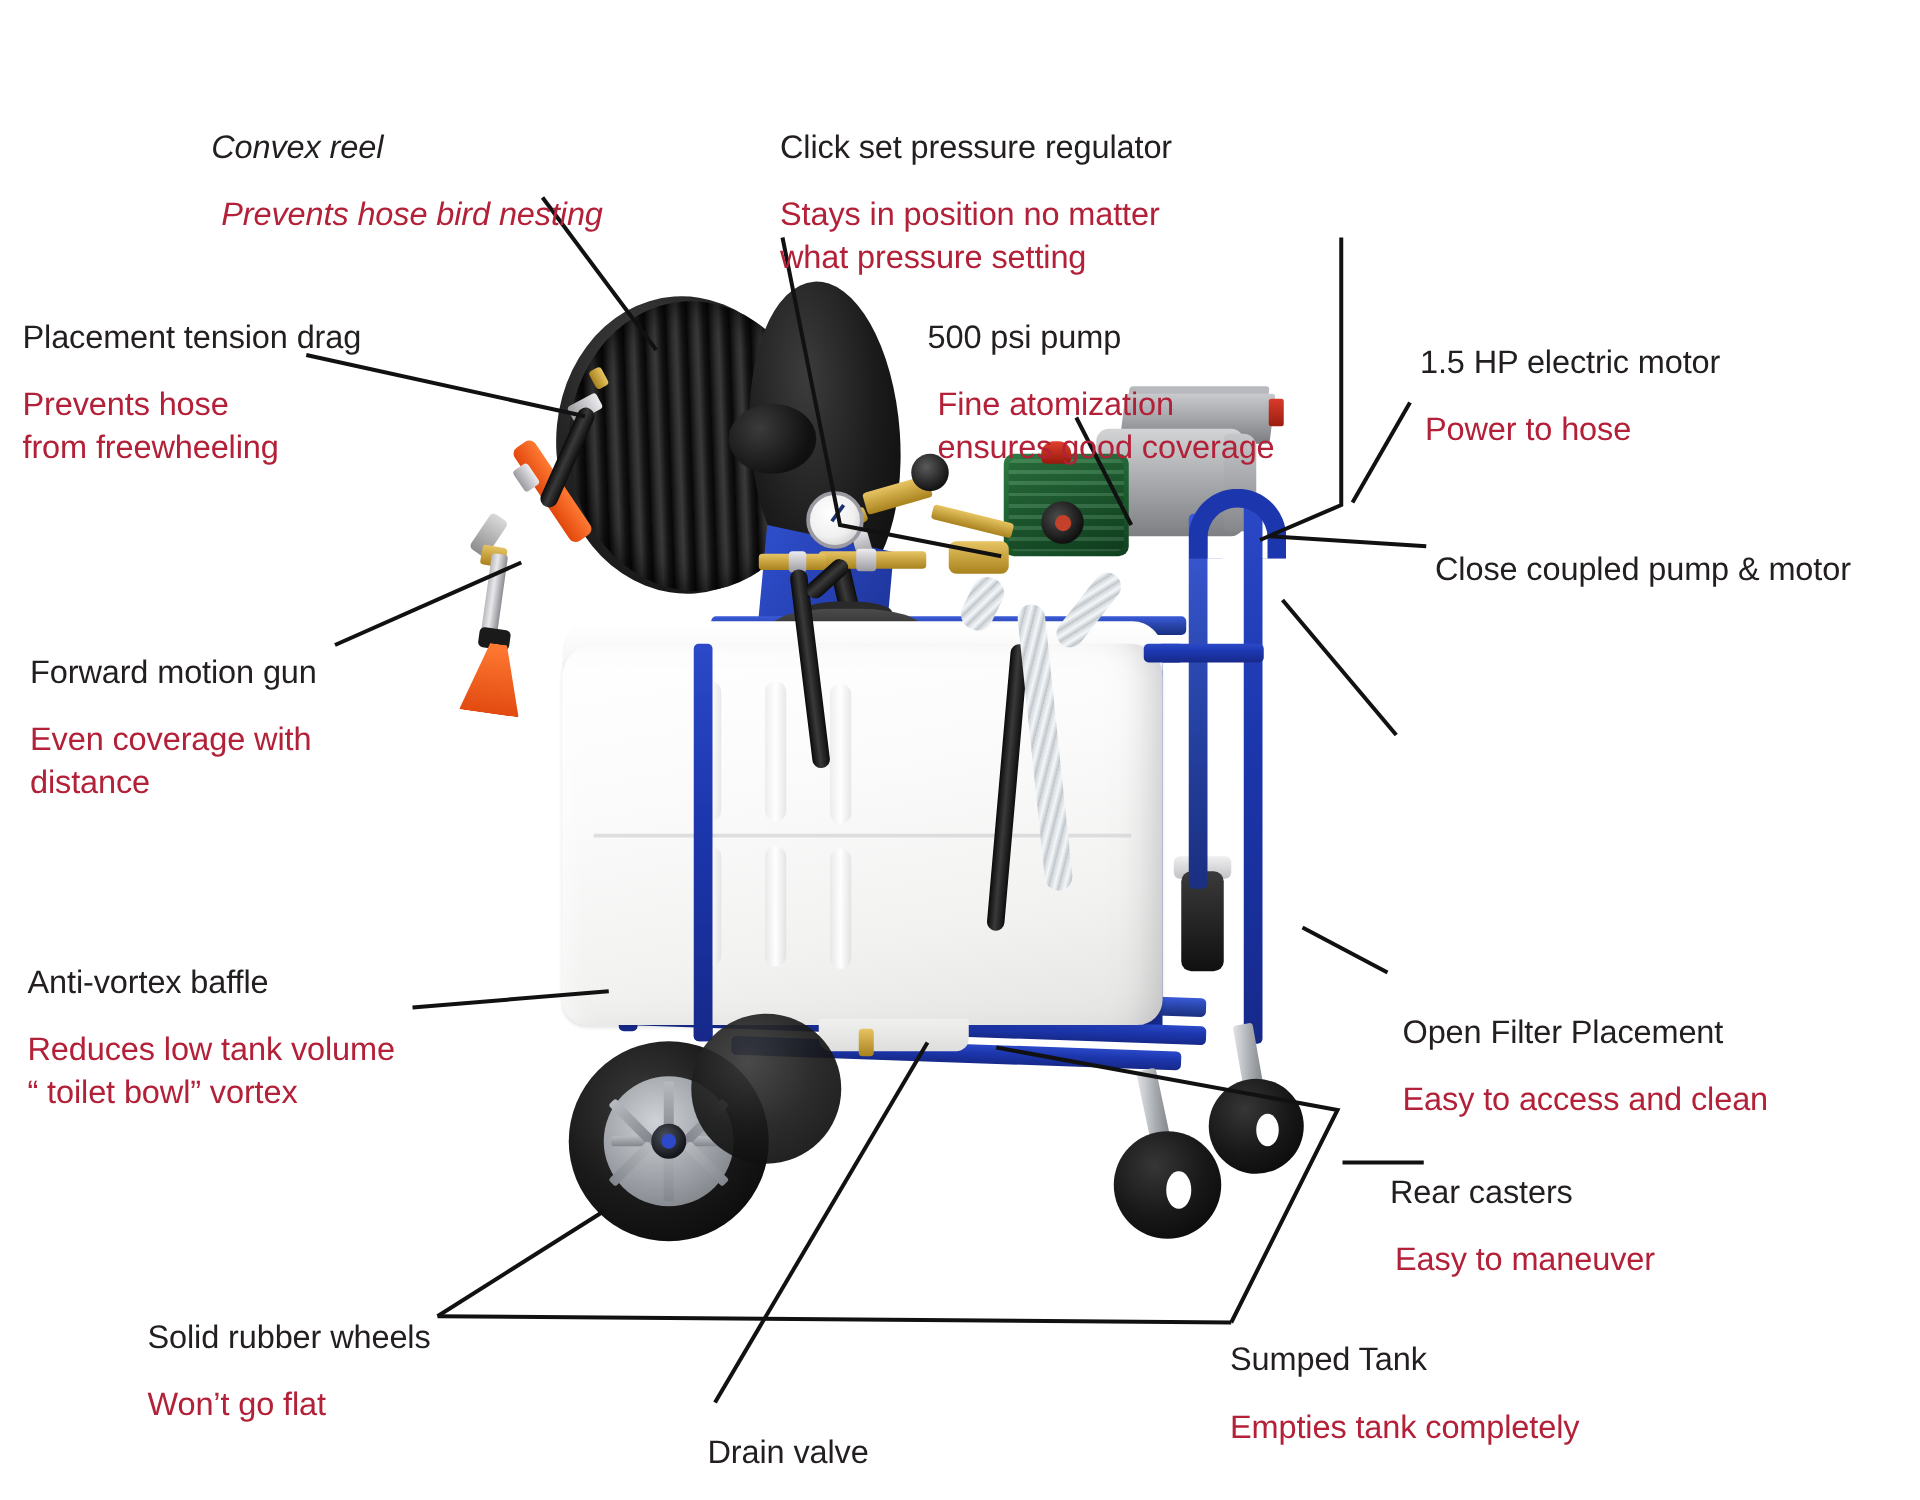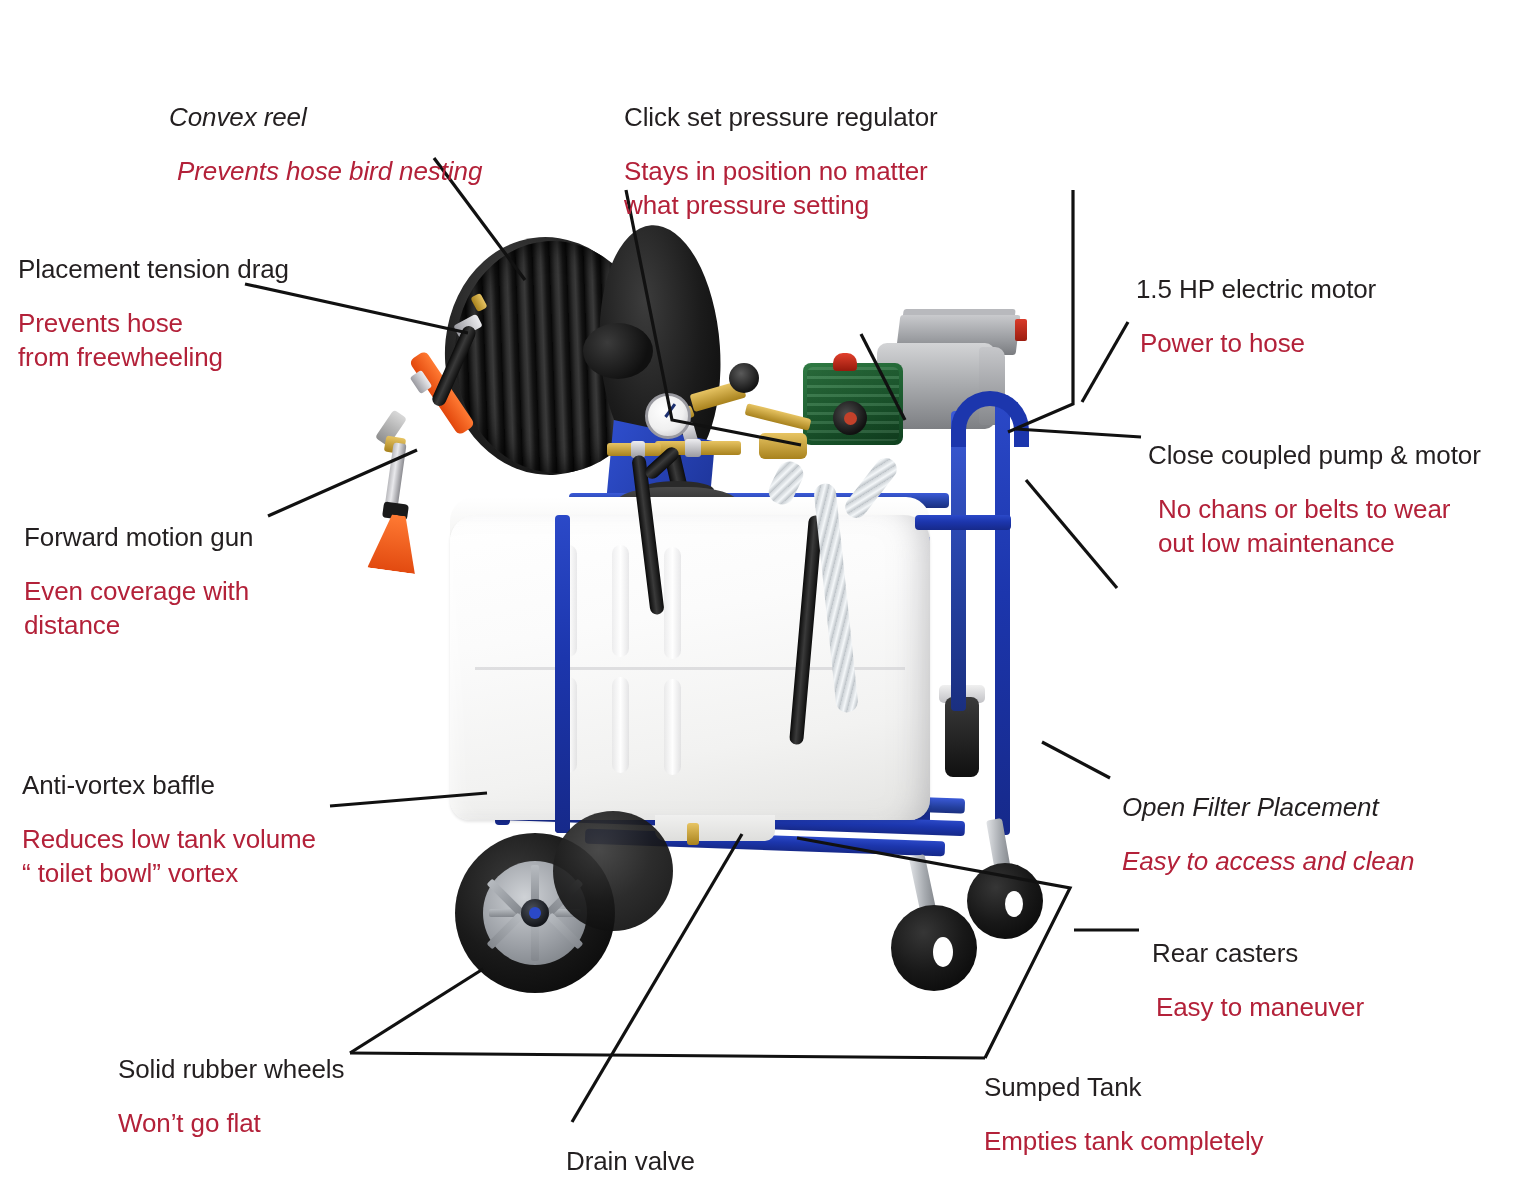--- a/index.html
+++ b/index.html
@@ -477,40 +477,43 @@
     <span class="title">Drain valve</span>
     <span class="sub">Easy to empty the tank</span>
   </div>
 
   <div class="callout" style="left:624px; top:80px;">
     <span class="title">Click set pressure regulator</span>
     <span class="sub">Stays in position no matter
 what pressure setting</span>
   </div>
 
+  <div class="callout indent" style="left:742px; top:232px;">
+    <span class="title" style="padding-left:0;">500 psi pump</span>
+    <span class="sub">Fine atomization
+ensures good coverage</span>
+  </div>
 
 
   <div class="callout indent" style="left:1132px; top:252px;">
     <span class="title" style="padding-left:4px;">1.5 HP electric motor</span>
     <span class="sub">Power to hose</span>
   </div>
 
   <div class="callout indent" style="left:1148px; top:418px;">
     <span class="title" style="padding-left:0;">Close coupled pump &amp; motor</span>
-    <span class="sub" style="padding-left:10px;">No chans or belts to wear
-out low maintenance</span>
-  </div>
-
-
-  <div class="callout" style="left:1122px; top:770px;font-style:italic;">
+  </div>
+
+
+  <div class="callout" style="left:1122px; top:788px;">
     <span class="title">Open Filter Placement</span>
     <span class="sub">Easy to access and clean</span>
   </div>
 
-  <div class="callout indent" style="left:1148px; top:916px;">
+  <div class="callout indent" style="left:1108px; top:916px;">
     <span class="title" style="padding-left:4px;">Rear casters</span>
     <span class="sub">Easy to maneuver</span>
   </div>
 
   <div class="callout" style="left:984px; top:1050px;">
     <span class="title">Sumped Tank</span>
     <span class="sub">Empties tank completely</span>
   </div>
 
 </div>

